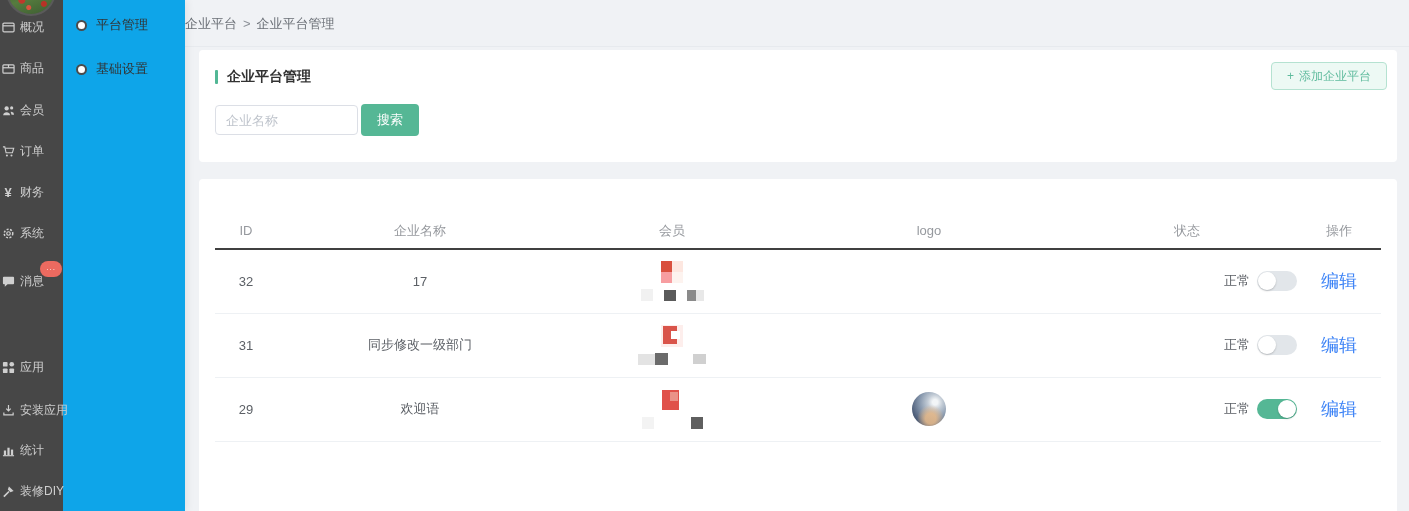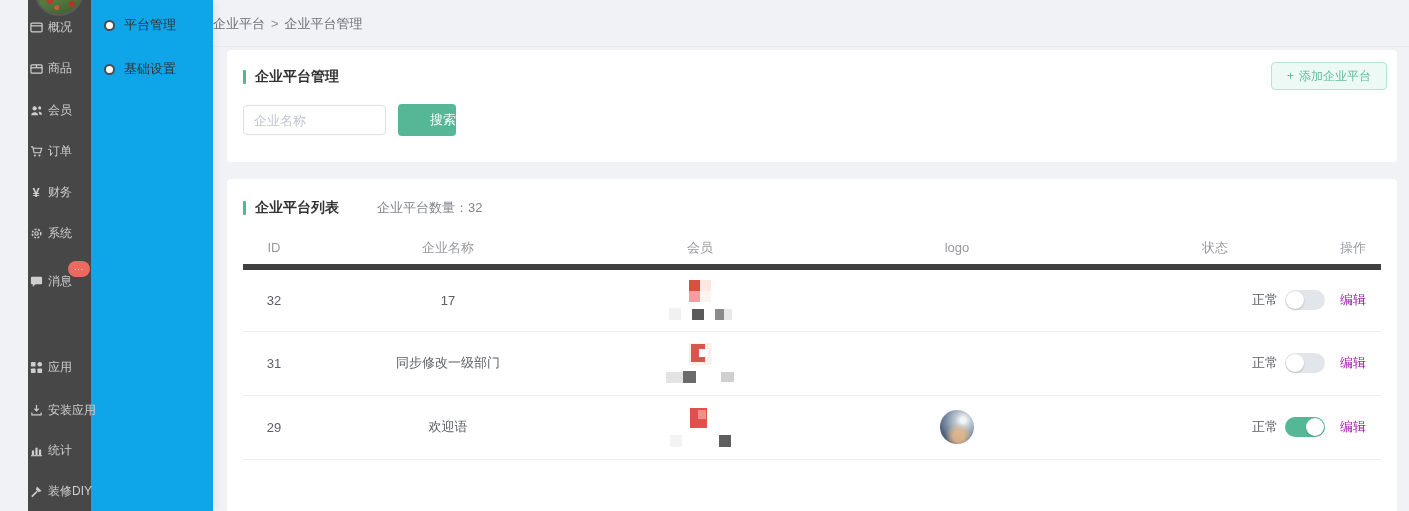--- a/index.html
+++ b/index.html
@@ -1,20 +1,20 @@
 <!DOCTYPE html>
 <html><head>
 <meta charset="utf-8">
 <style>
   * { margin:0; padding:0; box-sizing:border-box; }
   body { font-family:"Liberation Sans","DejaVu Sans",sans-serif; }
   .app { position:relative; width:1409px; height:511px; background:#f0f2f5; overflow:hidden; display:flex; }
 
   
-  .dark-sidebar { position:relative; width:63px; flex:none; background:#474747; z-index:3;margin-left:28px; }
+  .dark-sidebar { position:relative; width:63px; flex:none; background:#474747; z-index:3; }
   .avatar { position:absolute; top:-34px; left:6px; width:50px; height:50px; border-radius:50%;
     background:
       radial-gradient(circle at 30% 70%, #c0392b 0 3px, rgba(0,0,0,0) 4px),
       radial-gradient(circle at 62% 58%, #cf4433 0 3px, rgba(0,0,0,0) 4px),
       radial-gradient(circle at 78% 78%, #b73226 0 2.5px, rgba(0,0,0,0) 3.5px),
       radial-gradient(circle at 45% 86%, #d9543f 0 2px, rgba(0,0,0,0) 3px),
       linear-gradient(160deg,#2e4d2a,#567c3e 60%,#3c5c31);
     border:2px solid #5a5a5a; }
   .nav-item { position:absolute; left:1px; display:flex; align-items:center; gap:5px;
     color:#cfcfcf; font-size:12px; white-space:nowrap; cursor:pointer; height:18px; }
@@ -40,30 +40,30 @@
   .card1 { margin-top:3px; height:112px; padding:18px 16px 0; position:relative; }
   .sec-title-row { display:flex; align-items:center; height:18px; }
   .green-bar { width:3px; height:14px; background:#52b795; margin-right:9px; border-radius:1px; }
   .sec-title { font-size:14px; font-weight:bold; color:#333; }
   .add-btn { position:absolute; top:12px; right:10px; height:28px; padding:0 15px;
     background:#edf9f4; border:1px solid #b5e2d1; border-radius:4px; color:#5fbb9d;
     font-size:12px; display:flex; align-items:center; gap:5px; cursor:pointer; }
   .search-row { margin-top:18px; display:flex; align-items:center; }
   .search-input { width:143px; height:30px; border:1px solid #dcdfe6; border-radius:4px; padding:0 10px; font-size:13px; color:#333; outline:none; }
   .search-input::placeholder { color:#bfc4cc; }
-  .search-btn { margin-left:12px; width:58px; height:32px; background:#55b795; border:none; border-radius:4px; color:#fff; font-size:13px; cursor:pointer;text-align:right; }
+  .search-btn { margin-left:3px; width:58px; height:32px; background:#55b795; border:none; border-radius:4px; color:#fff; font-size:13px; cursor:pointer; }
 
   .card2 { margin-top:17px; height:400px; padding:20px 16px 0; overflow:hidden; }
   .list-title-row { display:flex; align-items:center; height:18px; }
   .count-wrap { margin-left:38px; font-size:13px; color:#81858c; }
   table.plat { width:100%; margin-top:14px; border-collapse:collapse; table-layout:fixed; }
   col.c-id{width:62px} col.c-name{width:286px} col.c-member{width:218px} col.c-logo{width:296px} col.c-status{width:220px} col.c-action{width:auto}
-  th { height:36px; font-size:13px; font-weight:normal; color:#96999e; text-align:center; border-bottom:6px solid #404040; }
+  th { height:36px; font-size:13px; font-weight:normal; color:#96999e; text-align:center; border-bottom:2px solid #404040; }
   td { height:64px; font-size:13px; color:#5c6066; text-align:center; border-bottom:1px solid #eef1f4; }
-  .edit-link { color:#a21caf; font-size:13px; text-decoration:none; cursor:pointer;font-family:Liberation Serif, serif; }
+  .edit-link { color:#3b82f6; font-size:18px; text-decoration:none; cursor:pointer;font-family:Liberation Serif, serif; }
 
   
   .status-cell { display:flex; align-items:center; justify-content:flex-end; gap:7px; }
   .toggle { position:relative; width:40px; height:20px; border-radius:10px; background:#e2e6ea; cursor:pointer; flex:none; }
   .toggle::after { content:""; position:absolute; top:1px; left:1px; width:18px; height:18px; border-radius:50%; background:#fff; box-shadow:0 1px 2px rgba(0,0,0,.2); }
   .toggle.on { background:#55b795; }
   .toggle.on::after { left:21px; }
 
   
   .member-wrap { display:flex; flex-direction:column; align-items:center; gap:6px; }
@@ -232,25 +232,20 @@
         <span>+</span>
         <span>添加企业平台</span>
       </button>
       <div class="search-row">
         <input class="search-input" value="" placeholder="企业名称" style="">
         <button class="search-btn">搜索</button>
       </div>
     </section>
 
     <section class="card card2">
-      <div class="list-title-row">
-        <span class="green-bar"></span>
-        <span class="sec-title">企业平台列表</span>
-        <span class="count-wrap"><span>企业平台数量：</span><span>32</span></span>
-      </div>
 
       <table class="plat">
         <colgroup>
             <col class="c-id">
             <col class="c-name">
             <col class="c-member">
             <col class="c-logo">
             <col class="c-status">
             <col class="c-action">
           </colgroup>

